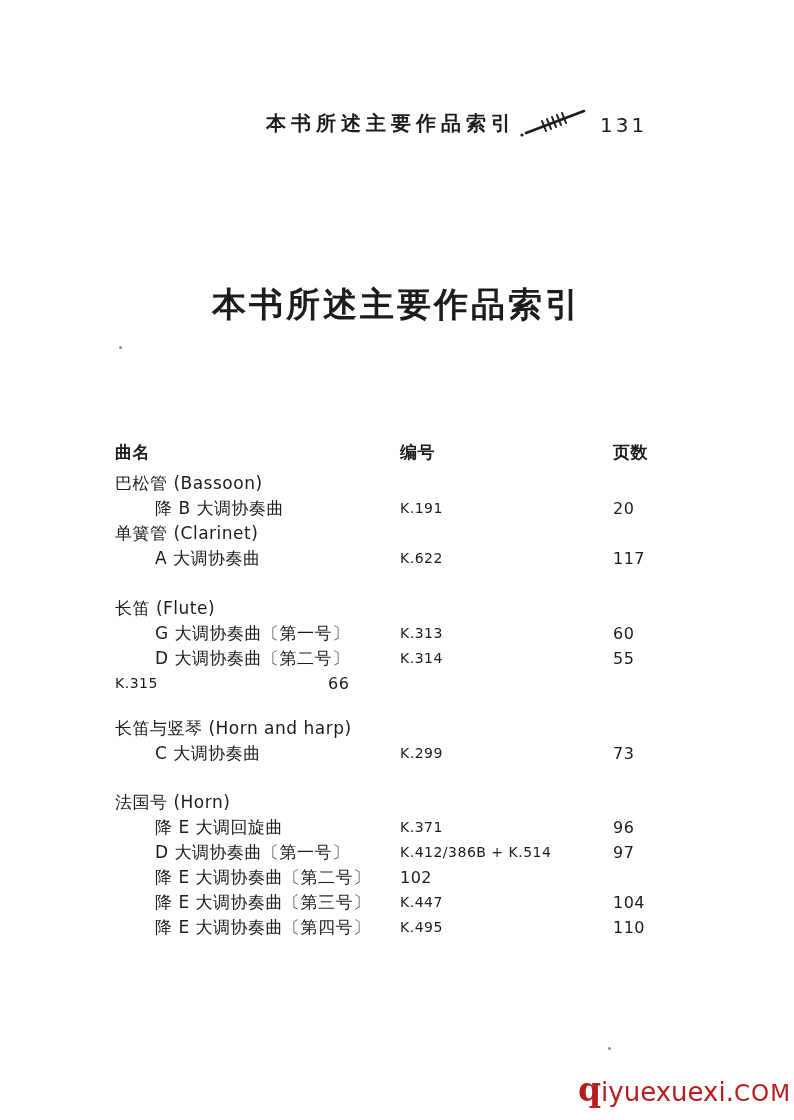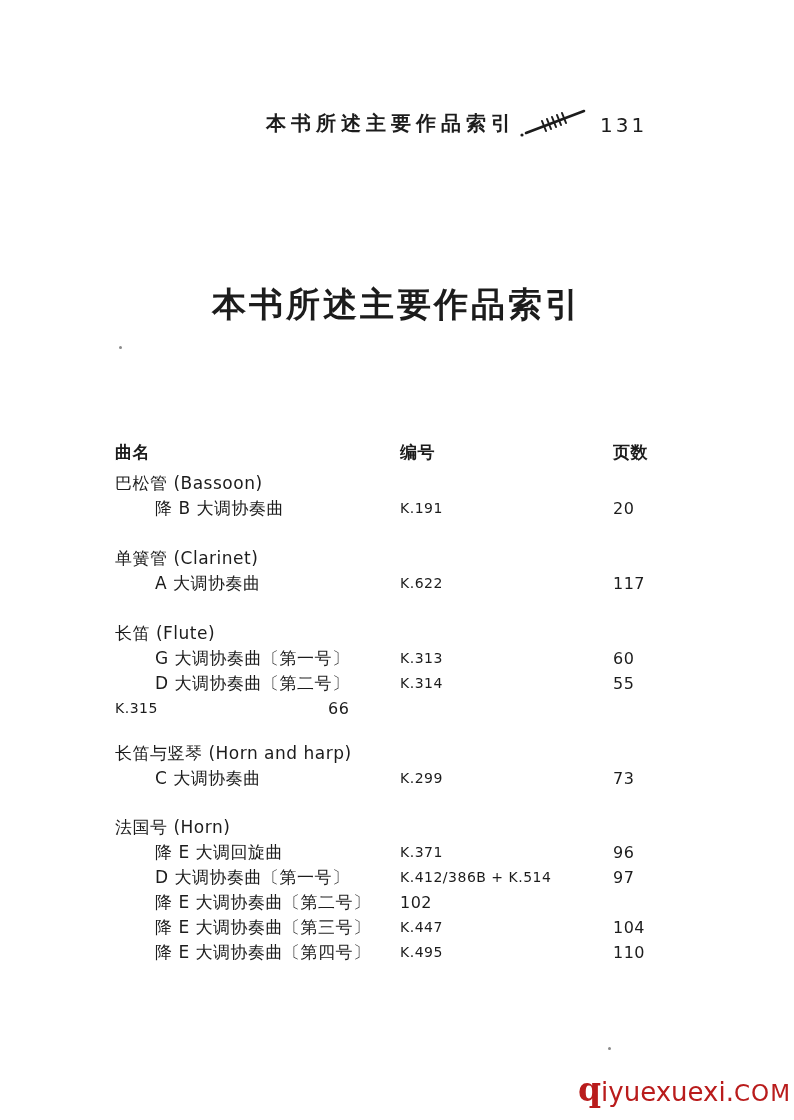--- a/index.html
+++ b/index.html
@@ -43,21 +43,21 @@
   .row { display: flex; align-items: flex-start; line-height: 25px; }
   .cell-name { width: 285px; font-size: 17px; letter-spacing: 0.5px; }
   .cell-num  { width: 213px; font-size: 14px; letter-spacing: 0.5px; }
   .cell-page { flex: 1; font-size: 16px; letter-spacing: 0.5px; }
   .header-row .cell-name,
   .header-row .cell-num,
   .header-row .cell-page { font-weight: 700; font-size: 17px; }
   .group-row .cell-name { width: 565px; }
   .item-row .cell-name { padding-left: 40px; }
   .sec-1 { margin-top: 6px; }
-  .sec-2 { margin-top: 25px; }
+  .sec-2 { }
   .sec-3 { margin-top: 25px; }
   .sec-4 { margin-top: 20px; }
   .sec-5 { margin-top: 24px; }
   
   .watermark {
     position: absolute; left: 578px; top: 1070px;
     color: #b91c1c; white-space: nowrap;
     font-size: 26px; letter-spacing: 0px;
   }
   .wm-q {

